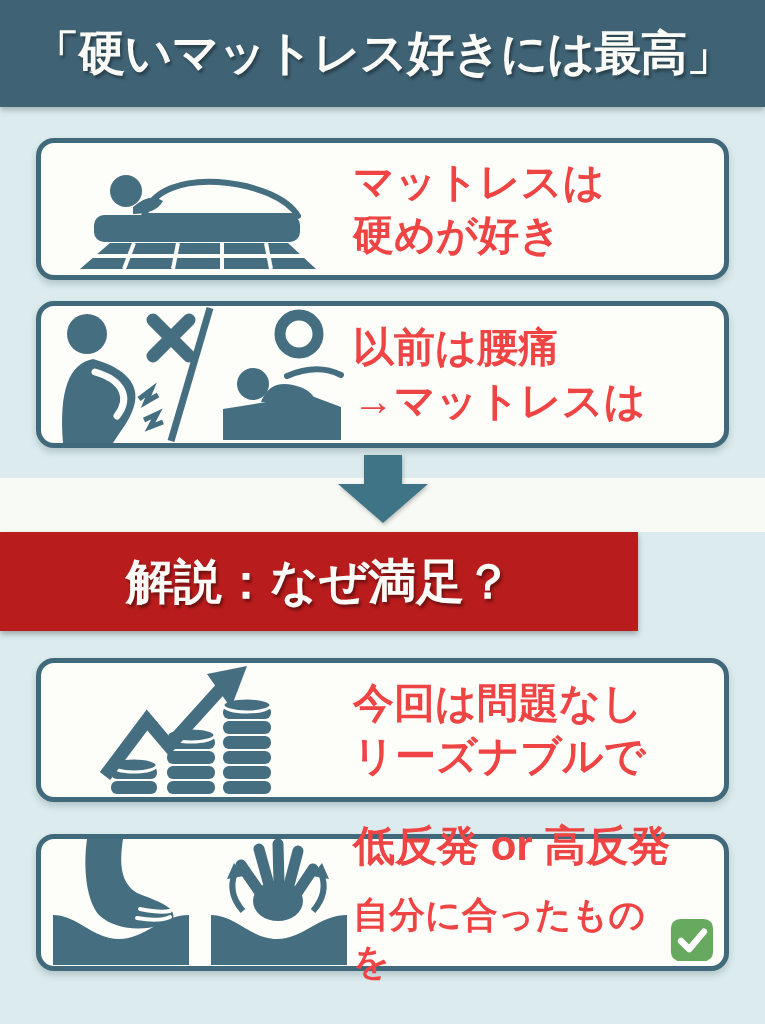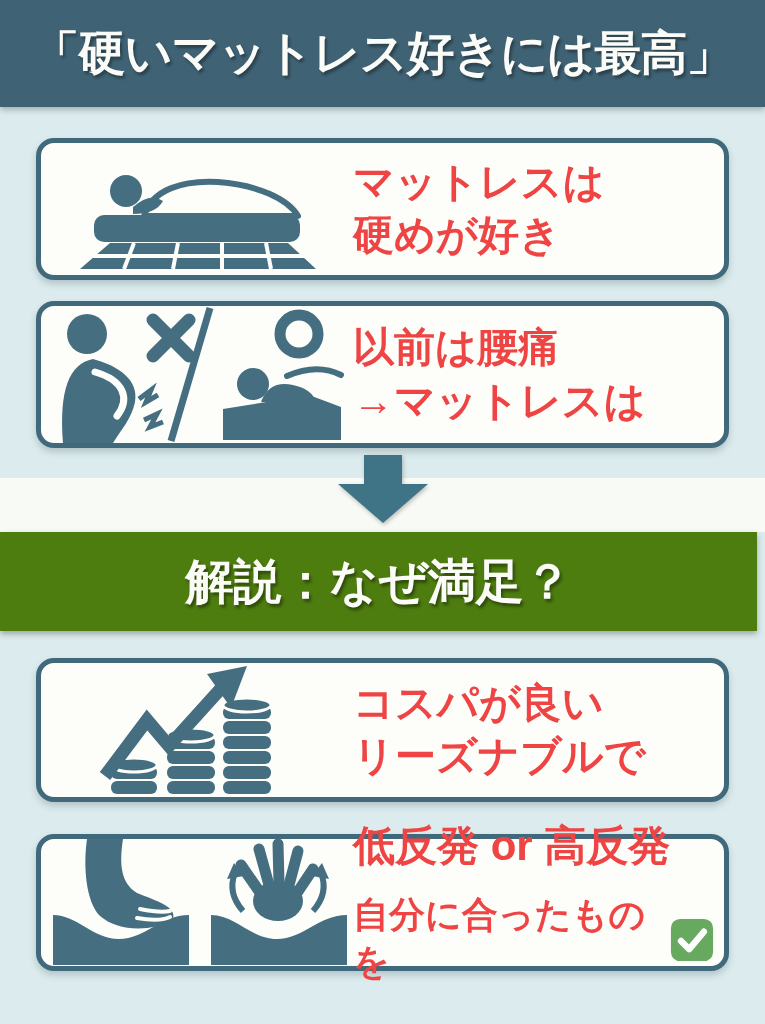--- a/index.html
+++ b/index.html
@@ -46,22 +46,22 @@
   .white-band {
     position:absolute; top:478px; left:0; width:765px; height:54px;
     background:#f8faf5;
   }
   .flow-arrow {
     position:absolute; top:455px; left:338px; width:90px; height:68px;
     filter:drop-shadow(1px 2px 2px rgba(0,0,0,.25));
   }
   
   .navy-band {
-    position:absolute; top:532px; left:0; width:757px; height:99px;
-    background:#4d7c0f;
+    position:absolute; top:532px; left:0; width:638px; height:99px;
+    background:#b91c1c;
     display:flex; align-items:center; justify-content:center;
     box-shadow:0 3px 6px rgba(0,0,0,.3);
   }
   .navy-band .title {
     color:#fbfbf8; font-size:48px; white-space:nowrap;
     text-shadow:2px 3px 3px rgba(0,0,0,.4);
   }
   .check-badge { width:44px; height:44px; flex:0 0 44px; margin-top:2px; }
   svg { display:block; }
 </style>
@@ -160,21 +160,21 @@
           <rect x="128" y="76" width="48" height="13" rx="6"></rect>
           <rect x="128" y="61" width="48" height="13" rx="6"></rect>
           <rect x="128" y="46" width="48" height="13" rx="6"></rect>
           <ellipse cx="152" cy="45" rx="24" ry="7" stroke="#fdfdfa" stroke-width="3"></ellipse>
         </g>
         <polyline points="10,116 52,60 74,86 130,24" stroke="#456f81" stroke-width="13" fill="none"></polyline>
         <polygon points="152,6 112,14 136,48" fill="#456f81"></polygon>
       </svg>
     </div>
     <div class="text-zone">
-      <span>コスパが良い</span>
+      <span>今回は問題なし</span>
       <span>リーズナブルで</span>
     </div>
   </div>
 
   <div class="card card-4">
     <div class="icon-zone">
       <svg width="305" height="128" viewBox="0 0 305 128">
         <g fill="#456f81">
           <path d="M8,126 L8,76 C32,76 48,100 74,100 C100,100 116,76 144,76 L144,126 Z"></path>
           <path d="M42,0 L78,0 C74,26 76,44 92,54 C112,62 132,68 128,80 C106,94 72,92 55,77 C41,63 38,28 42,0 Z"></path>

